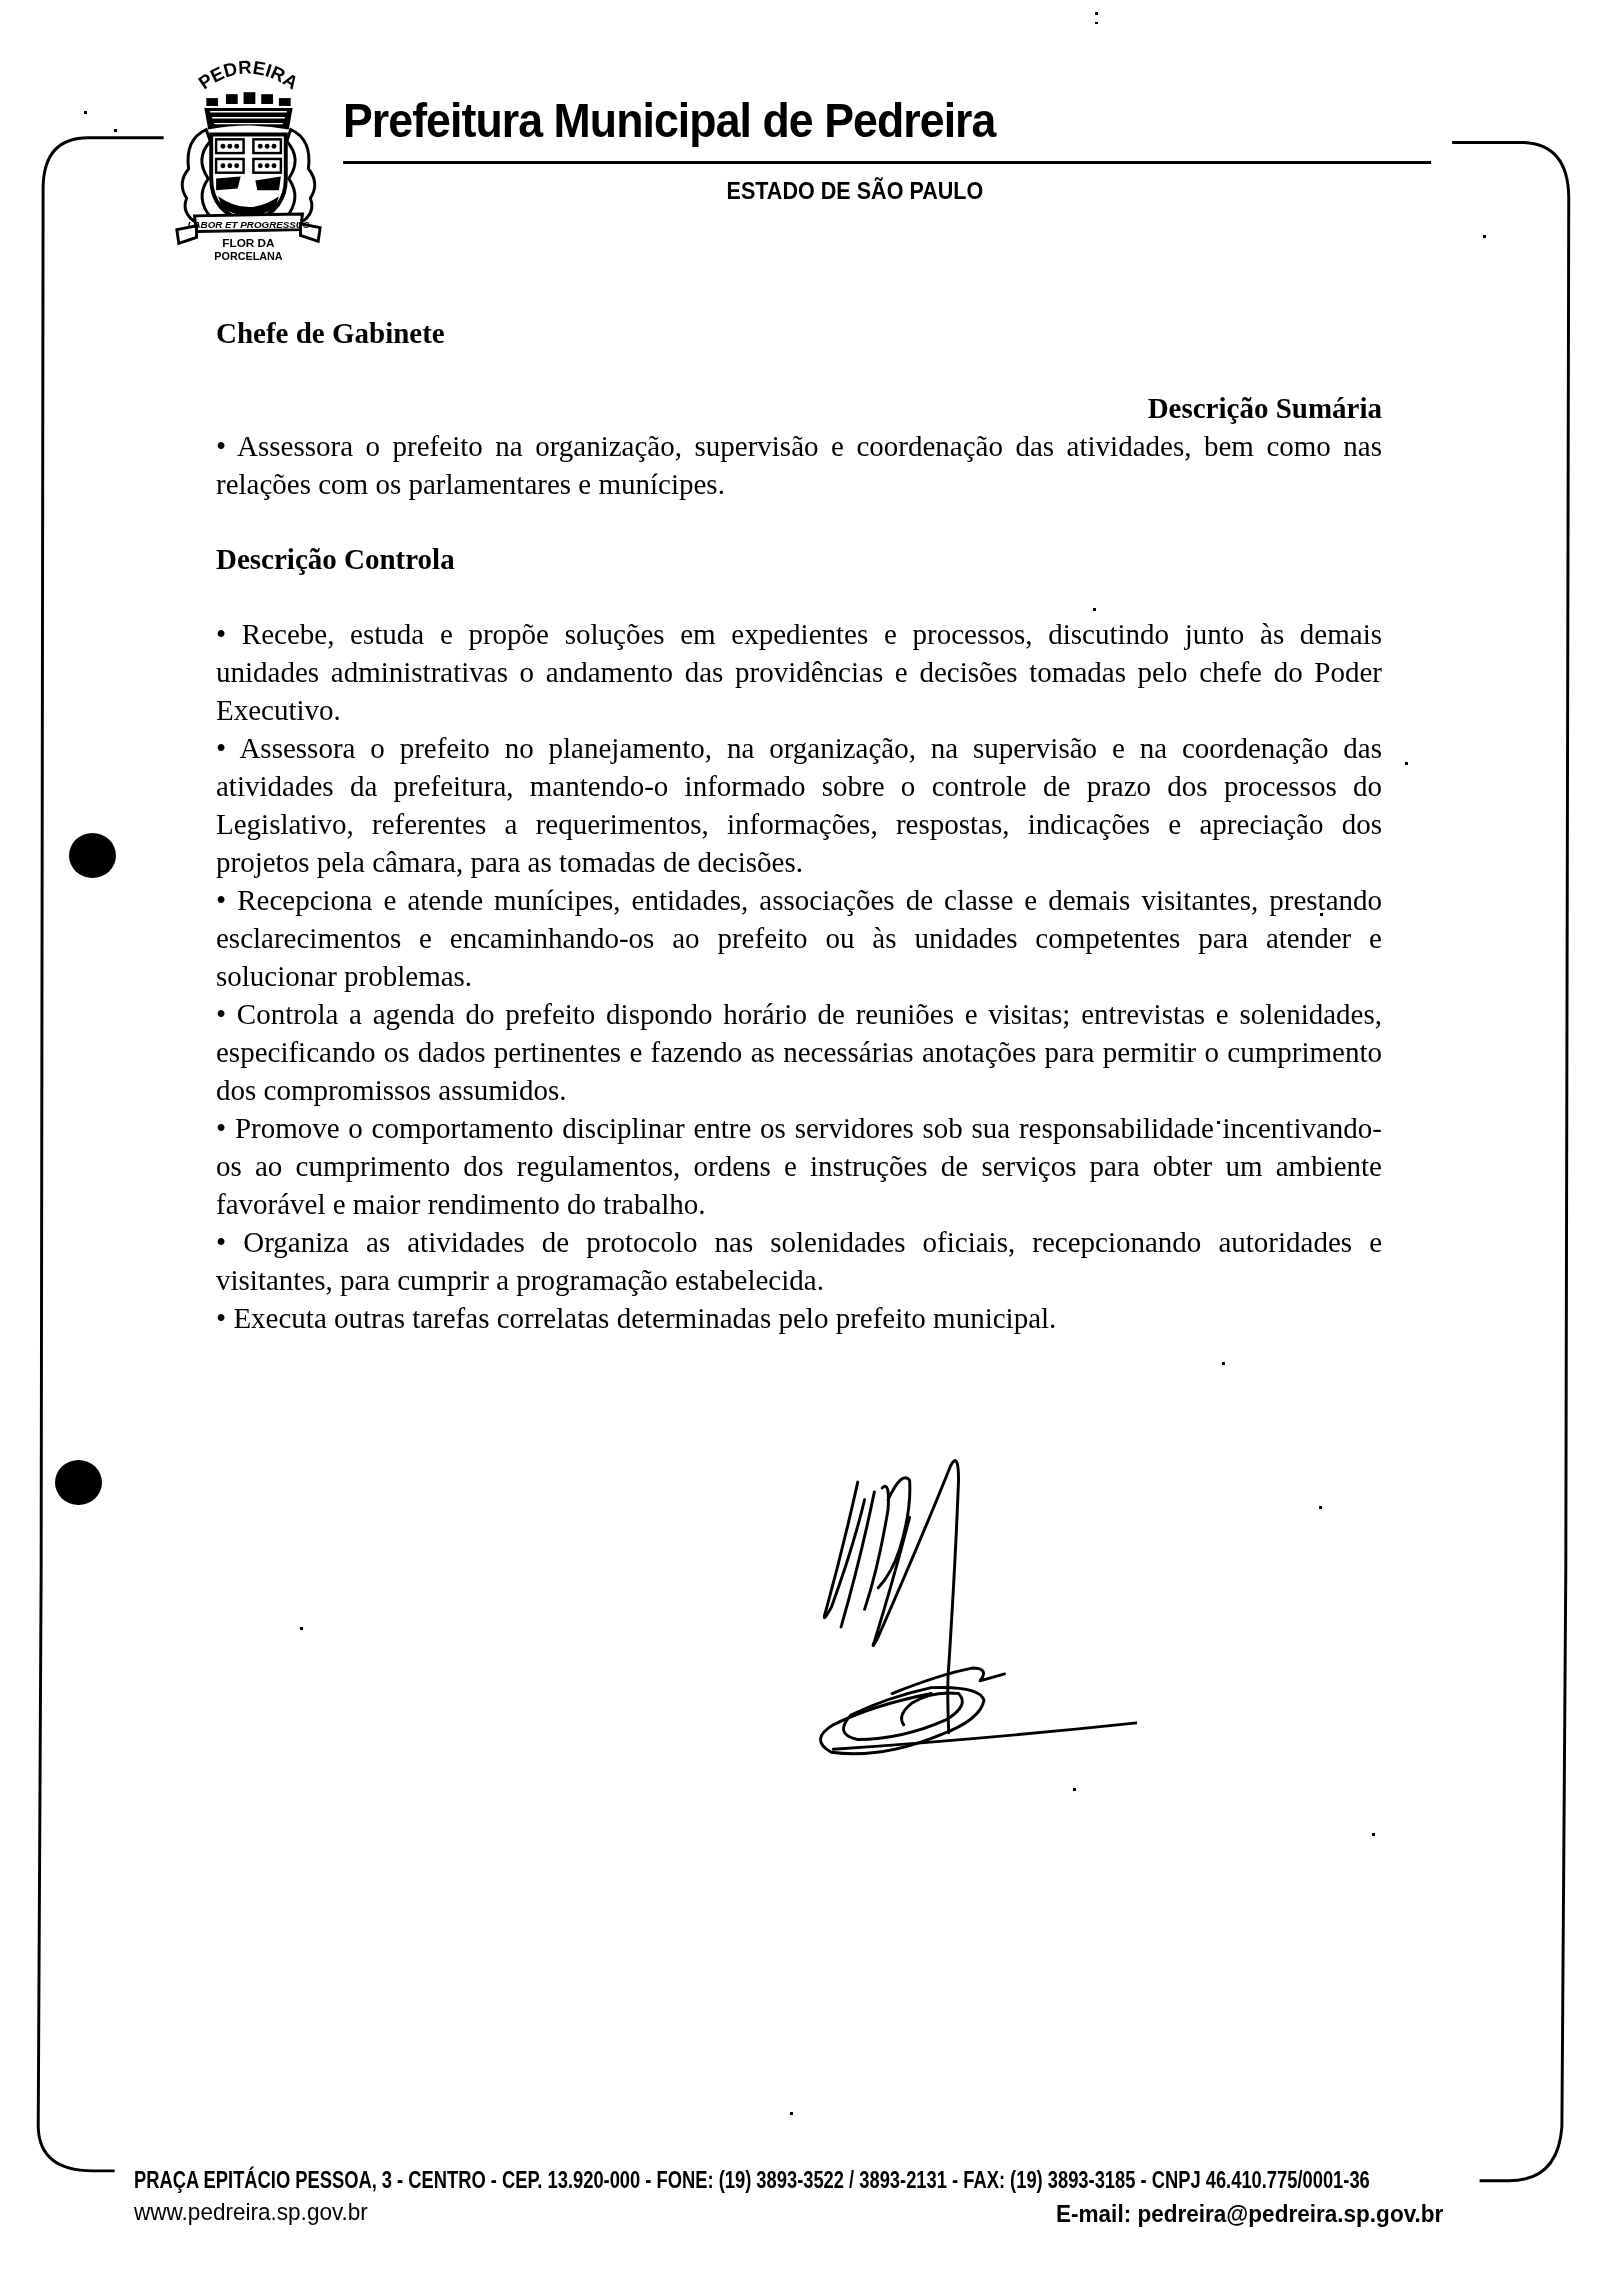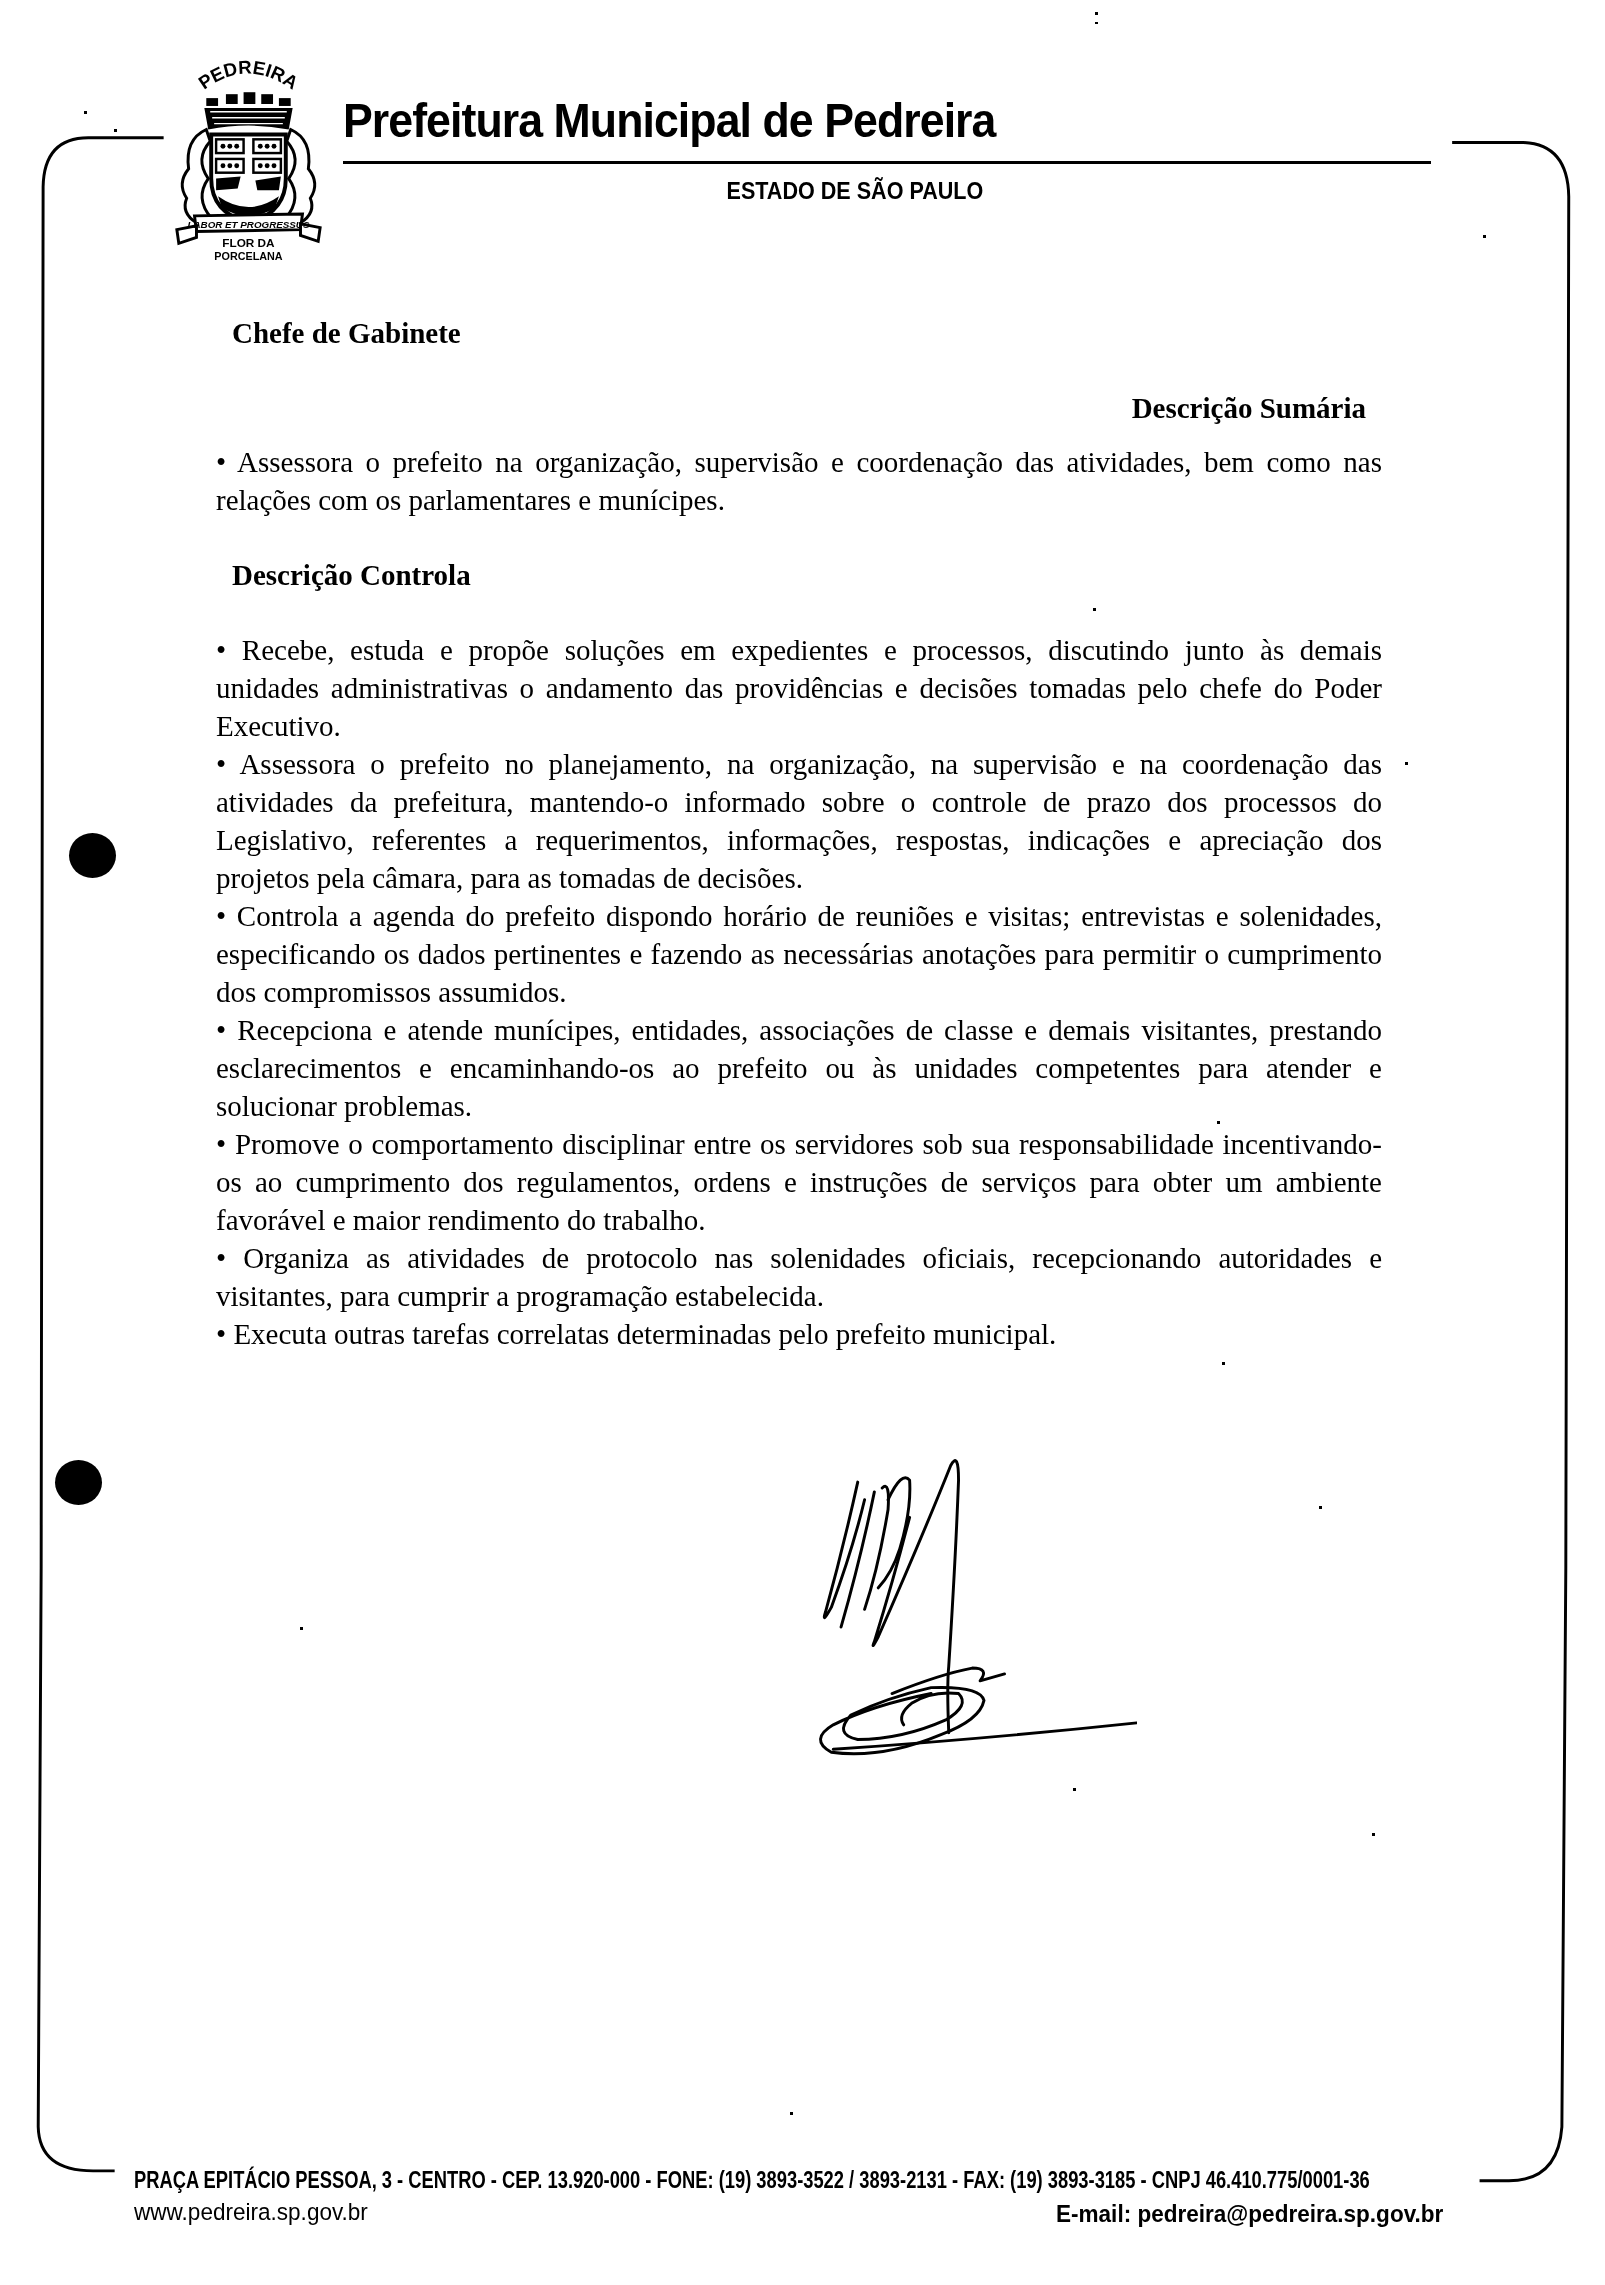--- a/index.html
+++ b/index.html
@@ -25,21 +25,21 @@
     font-family: "Liberation Sans", sans-serif; font-weight: 700; font-size: 24.5px; line-height: 29px;
     white-space: nowrap;
   }
   .subtitle span { display: inline-block; transform: scaleX(0.88); transform-origin: center; }
 
   
   .content {
     position: absolute; left: 216px; top: 314px; width: 1166px;
     font-family: "Liberation Serif", serif; font-size: 29px; line-height: 38px;
   }
-  .heading { font-weight: 700; font-size: 29px; margin: 16px; }
+  .heading { font-weight: 700; font-size: 29px; margin: 0; }
   .h-job { margin-top: 0; }
   .h-sum { margin-top: 37px; text-align: right; }
   .summary { text-align: justify; }
   .h-det { margin-top: 37px; }
   .details { margin-top: 37px; }
   .para { text-align: justify; margin: 0; }
 
   
   .hole { position: absolute; background: #000; border-radius: 50%; }
 
@@ -140,22 +140,22 @@
   <div class="content">
     <p class="heading h-job">Chefe de Gabinete</p>
     <p class="heading h-sum">Descrição Sumária</p>
     <div class="summary">
       <p class="para">• Assessora o prefeito na organização, supervisão e coordenação das atividades, bem como nas relações com os parlamentares e munícipes.</p>
     </div>
     <p class="heading h-det">Descrição Controla</p>
     <div class="details">
       <p class="para">• Recebe, estuda e propõe soluções em expedientes e processos, discutindo junto às demais unidades administrativas o andamento das providências e decisões tomadas pelo chefe do Poder Executivo.</p>
       <p class="para">• Assessora o prefeito no planejamento, na organização, na supervisão e na coordenação das atividades da prefeitura, mantendo-o informado sobre o controle de prazo dos processos do Legislativo, referentes a requerimentos, informações, respostas, indicações e apreciação dos projetos pela câmara, para as tomadas de decisões.</p>
+      <p class="para">• Recepciona e atende munícipes, entidades, associações de classe e demais visitantes, prestando esclarecimentos e encaminhando-os ao prefeito ou às unidades competentes para atender e solucionar problemas.</p>
       <p class="para">• Controla a agenda do prefeito dispondo horário de reuniões e visitas; entrevistas e solenidades, especificando os dados pertinentes e fazendo as necessárias anotações para permitir o cumprimento dos compromissos assumidos.</p>
-      <p class="para">• Recepciona e atende munícipes, entidades, associações de classe e demais visitantes, prestando esclarecimentos e encaminhando-os ao prefeito ou às unidades competentes para atender e solucionar problemas.</p>
       <p class="para">• Promove o comportamento disciplinar entre os servidores sob sua responsabilidade incentivando-os ao cumprimento dos regulamentos, ordens e instruções de serviços para obter um ambiente favorável e maior rendimento do trabalho.</p>
       <p class="para">• Organiza as atividades de protocolo nas solenidades oficiais, recepcionando autoridades e visitantes, para cumprir a programação estabelecida.</p>
       <p class="para">• Executa outras tarefas correlatas determinadas pelo prefeito municipal.</p>
     </div>
   </div>
 
   <div class="hole" style="left:69px; top:833px; width:47px; height:45px;"></div>
   <div class="hole" style="left:55px; top:1460px; width:47px; height:45px;"></div>
 
   <svg class="signature" viewBox="0 0 360 330" xmlns="http://www.w3.org/2000/svg">

